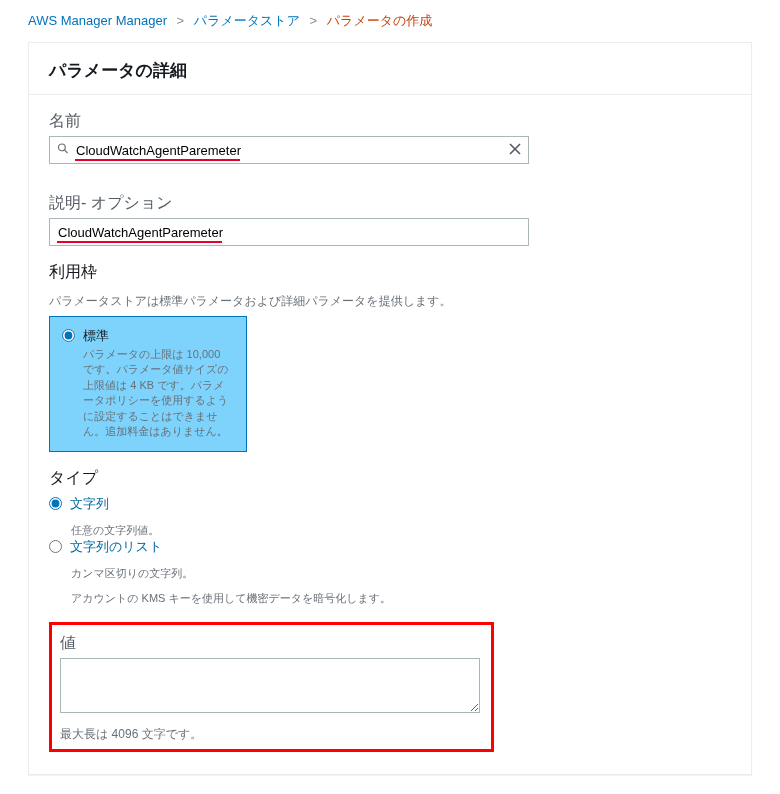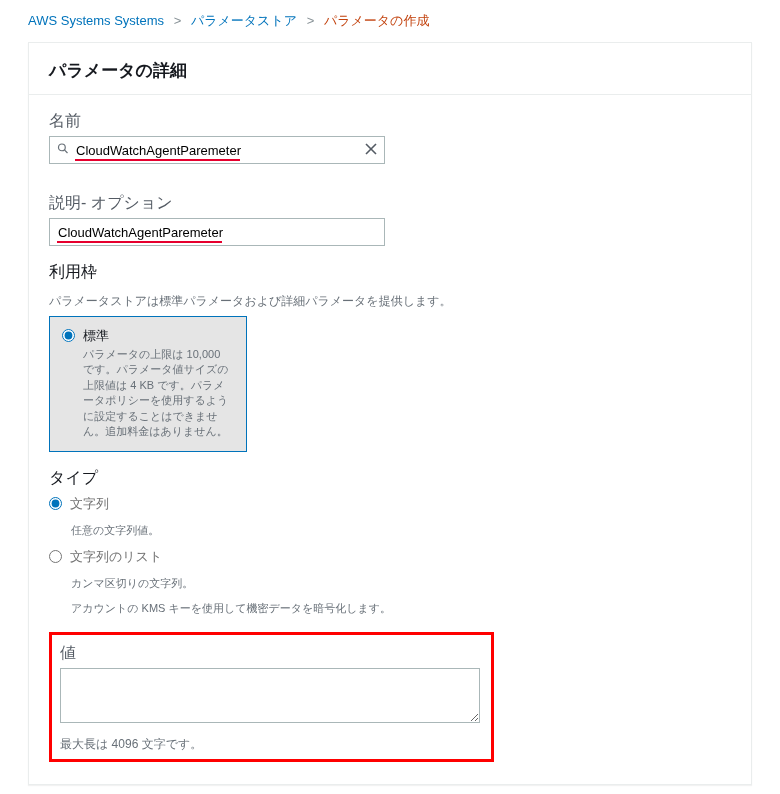--- a/index.html
+++ b/index.html
@@ -44,21 +44,21 @@
 }
 .field-label.dark { color: #16191f; }
 .hint {
   font-size: 12px;
   color: #687078;
   margin-top: 10px;
 }
 
 .input-wrap {
   position: relative;
-  width: 336px;
+  width: 480px;
 }
 .input-wrap .search-icon {
   position: absolute;
   left: 8px; top: 50%;
   transform: translateY(-50%);
   color: #687078;
   font-size: 12px;
   pointer-events: none;
 }
 .input-wrap .clear-icon {
@@ -99,21 +99,21 @@
   width: 198px;
   border: 1px solid #aab7b8;
   padding: 10px 12px 12px 12px;
   display: flex;
   align-items: flex-start;
   gap: 8px;
   cursor: pointer;
 }
 .tile.selected {
   border-color: #0073bb;
-  background: #e5e5e5;
+  background: #7dd3fc;
 }
 .tile input[type=radio] {
   margin-top: 2px;
   accent-color: #0073bb;
 }
 .tile .tile-title {
   font-size: 13px;
   font-weight: 400;
   color: #16191f;
 }
@@ -127,39 +127,39 @@
 .radio-list .radio-item {
   margin-bottom: 10px;
   display: flex;
   align-items: flex-start;
   gap: 8px;
 }
 .radio-list input[type=radio] {
   margin-top: 2px;
   accent-color: #0073bb;
 }
-.radio-list .r-label { font-size: 13px; color: #737373; }
+.radio-list .r-label { font-size: 13px; color: #0369a1; }
 .radio-list .r-desc {
   font-size: 11px;
   color: #687078;
   margin-top: 1px;
   margin-left: 22px;
 }
 
 .highlight-box {
   border: 3px solid #ff0000;
   padding: 8px 8px 6px 8px;
   width: 445px;
 }
 </style>
 </head>
 <body>
 
 <div class="breadcrumb">
-  <a href="#">AWS Systems Systems</a>
+  <a href="#">AWS Manager Manager</a>
   <span class="sep">&gt;</span>
   <a href="#">パラメータストア</a>
   <span class="sep">&gt;</span>
   <span class="current">パラメータの作成</span>
 </div>
 
 <div class="panel">
   <div class="panel-header">
     <h2>パラメータの詳細</h2>
   </div>
@@ -209,21 +209,21 @@
     <div class="field">
       <label class="field-label dark">タイプ</label>
       <div class="radio-list" style="margin-top:6px;">
         <div>
           <div class="radio-item">
             <input type="radio" name="ptype" checked="" style="">
             <span class="r-label">文字列</span>
           </div>
           <div class="r-desc">任意の文字列値。</div>
         </div>
-        <div style="margin-top:10px;">
+        <div style="">
           <div class="radio-item">
             <input type="radio" name="ptype" style="">
             <span class="r-label">文字列のリスト</span>
           </div>
           <div class="r-desc">カンマ区切りの文字列。</div>
         </div>
         <div style="margin-top:10px;">
           <div class="r-desc">アカウントの KMS キーを使用して機密データを暗号化します。</div>
         </div>
       </div>

